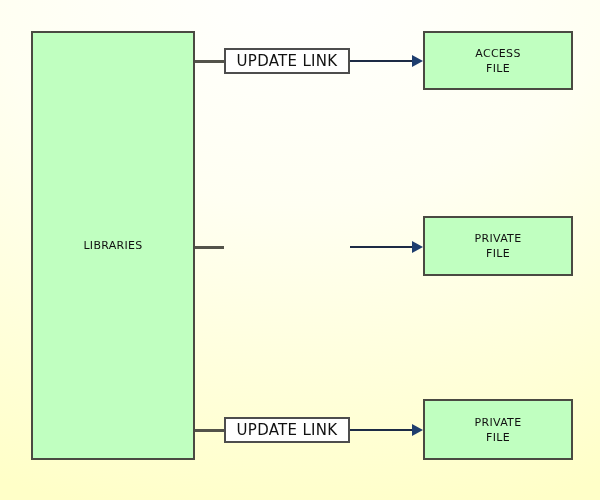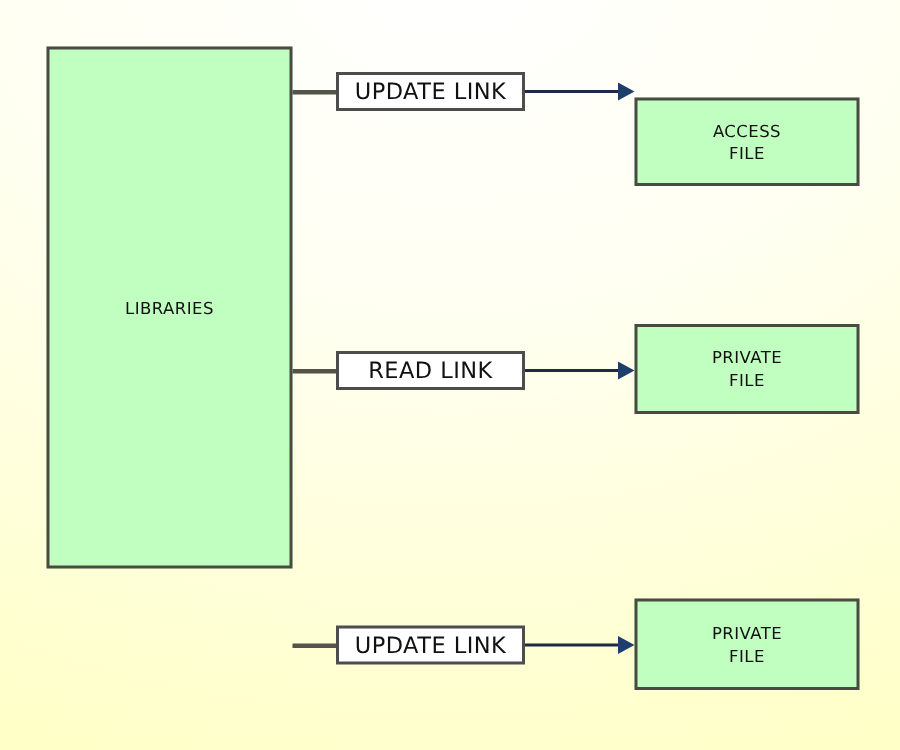--- a/index.html
+++ b/index.html
@@ -20,23 +20,23 @@
     border: 2px solid var(--box-border, #4a4a42);
     display: flex;
     align-items: center;
     justify-content: center;
     text-align: center;
     font-size: 11px;
     letter-spacing: 0.3px;
     line-height: 15px;
     white-space: pre-line;
   }
-  .source-box { left: 31px; top: 31px; width: 164px; height: 348px; }
+  .source-box { left: 31px; top: 31px; width: 164px; height: 429px; }
   .file-box   { left: 423px; width: 150px; }
-  .file-box.r0 { top: 31px;  height: 59px; margin-top: 34px; }
+  .file-box.r0 { top: 31px;  height: 59px; }
   .file-box.r1 { top: 216px; height: 60px; }
   .file-box.r2 { top: 399px; height: 61px; }
   .link-box {
     position: absolute;
     box-sizing: border-box;
     left: 224px;
     width: 126px;
     height: 26px;
     background: var(--link-box-fill, #ffffff);
     border: 2px solid var(--link-box-border, #4d4d4d);
@@ -96,23 +96,20 @@
     <span>UPDATE LINK</span>
   </div>
   <div class="arrow-line r0"></div>
   <div class="arrow-head r0"></div>
   <div class="box file-box r0">
     <span>ACCESS
 FILE</span>
   </div>
 
   <div class="stub r1"></div>
-  <div class="link-box r1">
-    <span>READ LINK</span>
-  </div>
   <div class="arrow-line r1"></div>
   <div class="arrow-head r1"></div>
   <div class="box file-box r1">
     <span>PRIVATE
 FILE</span>
   </div>
 
   <div class="stub r2"></div>
   <div class="link-box r2">
     <span>UPDATE LINK</span>

